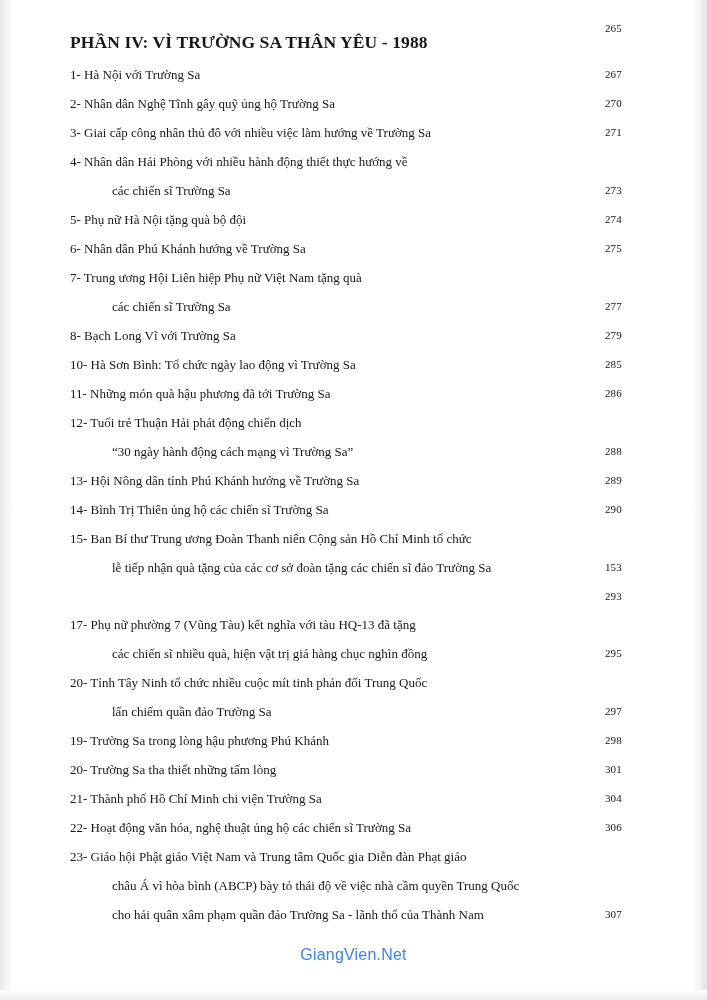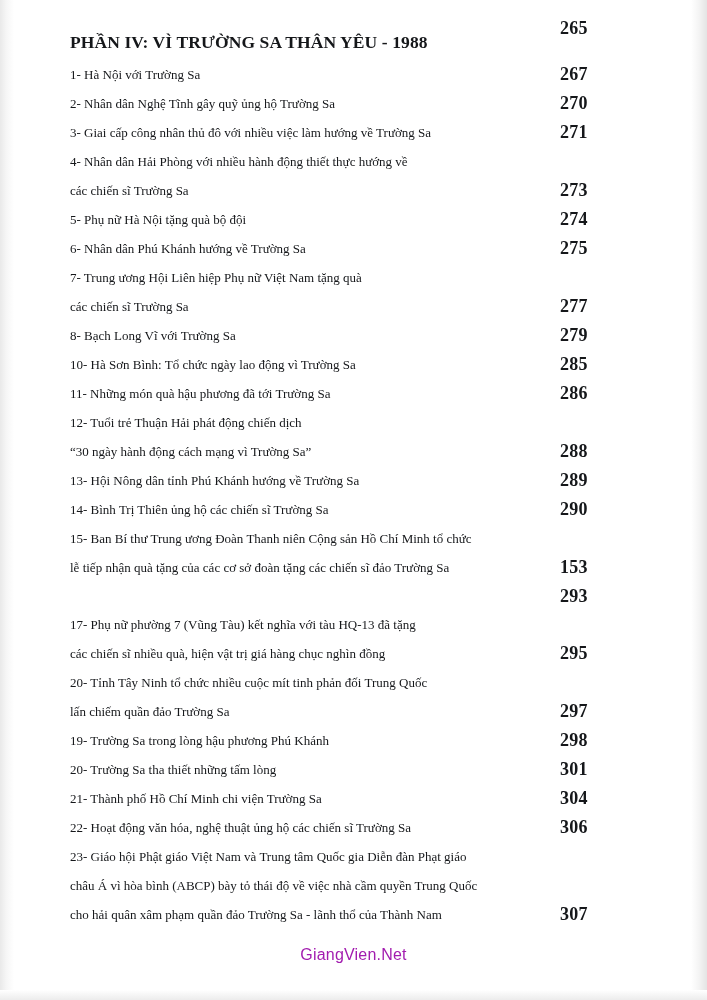--- a/index.html
+++ b/index.html
@@ -75,28 +75,30 @@
     min-height: 28px;
   }
   .toc-row .entry-text {
     font-size: 13px;
     line-height: 28px;
     white-space: nowrap;
     display: inline-block;
   }
   .toc-row.continuation .entry-text {
     padding-left: 0;
+    margin-left: 42px;
   }
 
   .page-num {
     position: absolute;
     left: 560px;
     width: 62px;
-    font-weight: bold;
-    font-size: 18px;
+    text-align: right;
+    font-weight: normal;
+    font-size: 11px;
     line-height: 28px;
     letter-spacing: 0.2px;
   }
 
   
   .toc-heading .page-num {
     top: 14px;
   }
 
   #watermark {
@@ -152,14 +154,14 @@
         <div class="toc-row"><span class="entry-text">19- Trường Sa trong lòng hậu phương Phú Khánh</span><span class="page-num">298</span></div>
         <div class="toc-row"><span class="entry-text">20- Trường Sa tha thiết những tấm lòng</span><span class="page-num">301</span></div>
         <div class="toc-row"><span class="entry-text">21- Thành phố Hồ Chí Minh chi viện Trường Sa</span><span class="page-num">304</span></div>
         <div class="toc-row"><span class="entry-text">22-  Hoạt động văn hóa, nghệ thuật ủng hộ các chiến sĩ Trường Sa</span><span class="page-num">306</span></div>
         <div class="toc-row"><span class="entry-text">23- Giáo hội Phật giáo Việt Nam và Trung tâm Quốc gia Diễn đàn Phạt giáo</span></div>
         <div class="toc-row continuation"><span class="entry-text">châu Á vì hòa bình (ABCP) bày tỏ thái độ về việc nhà cầm quyền Trung Quốc</span></div>
         <div class="toc-row continuation"><span class="entry-text">cho hải quân xâm phạm quần đảo Trường Sa - lãnh thổ của Thành Nam</span><span class="page-num">307</span></div>
       </div>
   </div>
 
-  <div id="watermark" style="color: #a21caf;">GiangVien.Net</div>
+  <div id="watermark" style="color: #3b82f6;">GiangVien.Net</div>
 </div>
 
 </body></html>

